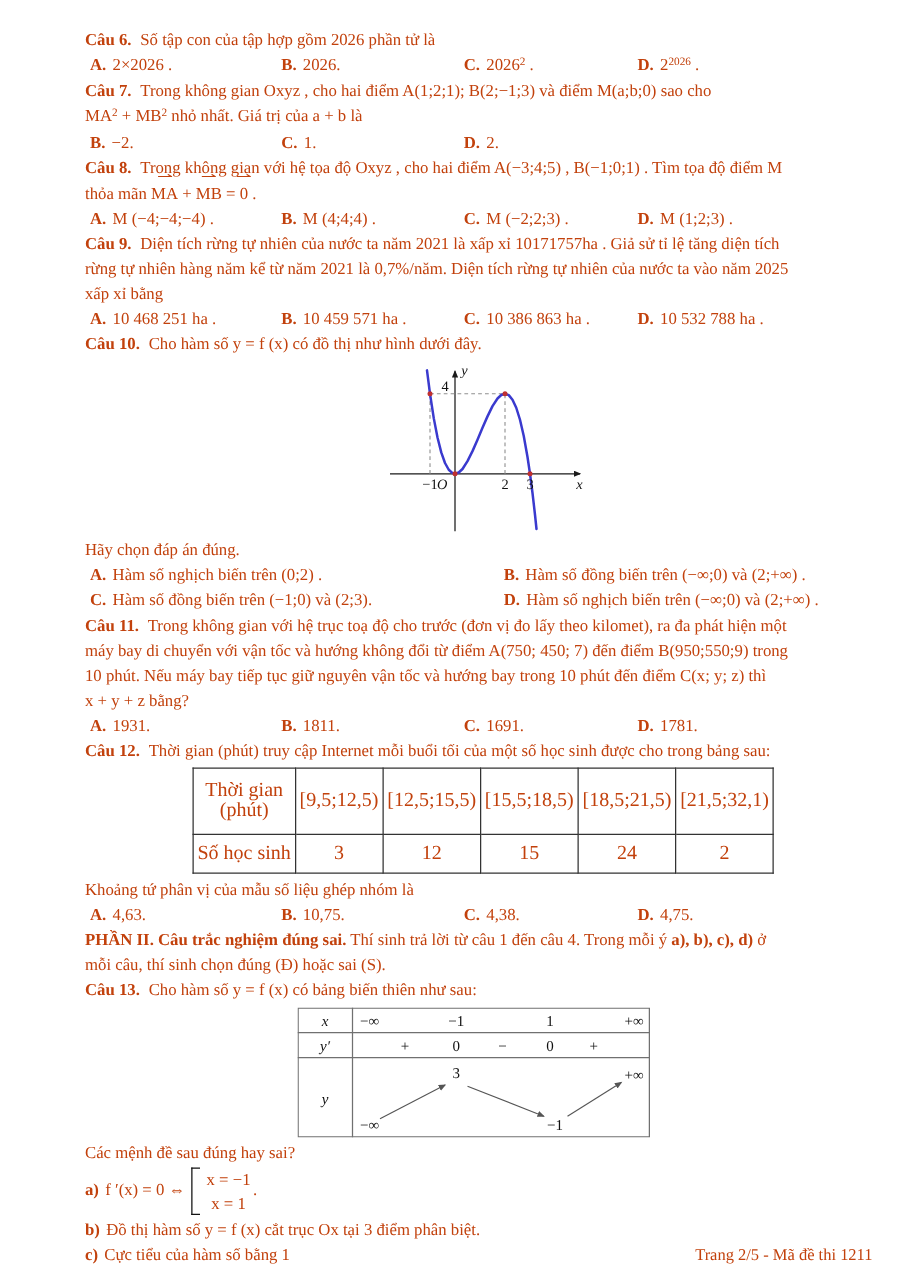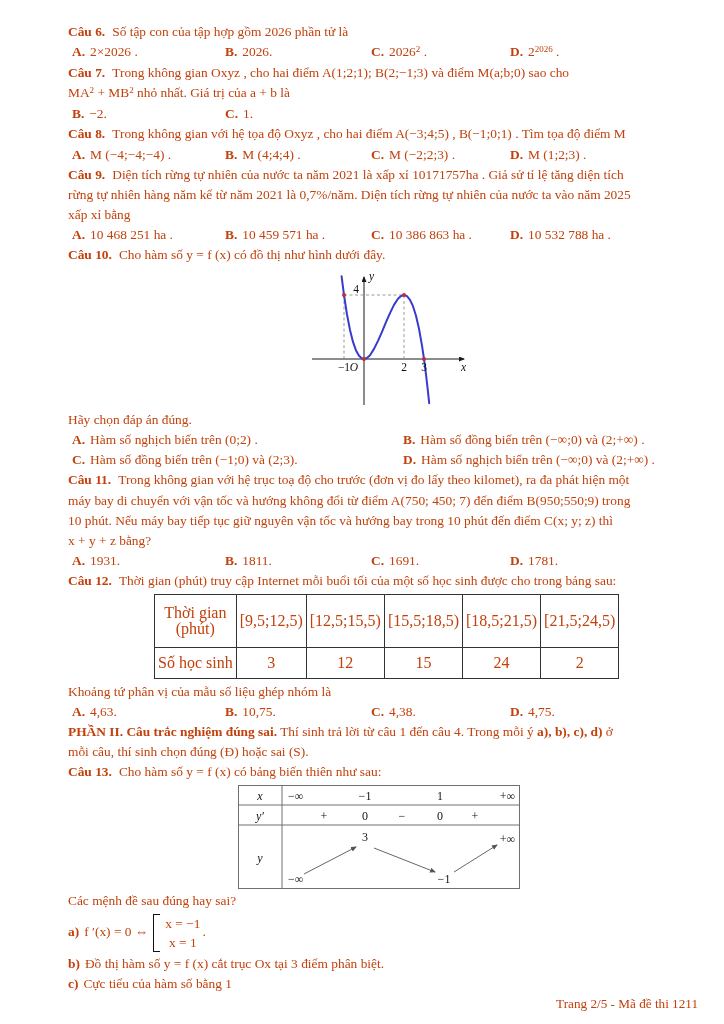--- a/index.html
+++ b/index.html
@@ -48,25 +48,27 @@
           <div class="opt"><span class="okey">D.</span><span><span>2</span><span class="sup">2026</span><span> .</span></span></div>
         </div>
     </div>
 
     <div>
       <div class="line"><b class="qlabel">Câu 7.</b><span><span>Trong không gian </span><span class="m">Oxyz</span><span> , cho hai điểm </span><span class="m">A</span><span>(1;2;1)</span><span>; </span><span class="m">B</span><span>(2;−1;3)</span><span> và điểm </span><span class="m">M</span><span>(</span><span class="m">a</span><span>;</span><span class="m">b</span><span>;0)</span><span> sao cho</span></span></div>
       <div class="line"><span class="m">MA</span><span class="sup">2</span><span> + </span><span class="m">MB</span><span class="sup">2</span><span> nhỏ nhất. Giá trị của </span><span class="m">a</span><span> + </span><span class="m">b</span><span> là</span></div>
       <div class="orow">
           <div class="opt"><span class="okey">B.</span><span><span>−2.</span></span></div>
           <div class="opt"><span class="okey">C.</span><span><span>1.</span></span></div>
+          <div class="opt"><span class="okey">D.</span><span><span>2.</span></span></div>
         </div>
     </div>
 
     <div>
       <div class="line"><b class="qlabel">Câu 8.</b><span><span>Trong không gian với hệ tọa độ </span><span class="m">Oxyz</span><span> , cho hai điểm </span><span class="m">A</span><span>(−3;4;5) , </span><span class="m">B</span><span>(−1;0;1) . Tìm tọa độ điểm </span><span class="m">M</span></span></div>
+      <div class="line"><span>thỏa mãn </span><span class="vec m">MA</span><span> + </span><span class="vec m">MB</span><span> = </span><span class="vec">0</span><span> .</span></div>
       <div class="orow">
           <div class="opt"><span class="okey">A.</span><span><span class="m">M</span><span> (−4;−4;−4) .</span></span></div>
           <div class="opt"><span class="okey">B.</span><span><span class="m">M</span><span> (4;4;4) .</span></span></div>
           <div class="opt"><span class="okey">C.</span><span><span class="m">M</span><span> (−2;2;3) .</span></span></div>
           <div class="opt"><span class="okey">D.</span><span><span class="m">M</span><span> (1;2;3) .</span></span></div>
         </div>
     </div>
 
     <div>
       <div class="line"><b class="qlabel">Câu 9.</b><span><span>Diện tích rừng tự nhiên của nước ta năm 2021 là xấp xỉ 10171757ha . Giả sử tỉ lệ tăng diện tích</span></span></div>
@@ -138,21 +140,21 @@
         <tbody>
             <tr class="r1">
           <td>
             <div class="hl">Thời gian</div>
             <div class="hl">(phút)</div>
           </td>
           <td>[9,5;12,5)</td>
           <td>[12,5;15,5)</td>
           <td>[15,5;18,5)</td>
           <td>[18,5;21,5)</td>
-          <td>[21,5;24,5)</td>
+          <td>[21,5;32,1)</td>
         </tr>
         <tr class="r2">
           <td>Số học sinh</td>
           <td>3</td>
           <td>12</td>
           <td>15</td>
           <td>24</td>
           <td>2</td>
         </tr>
       </tbody>

